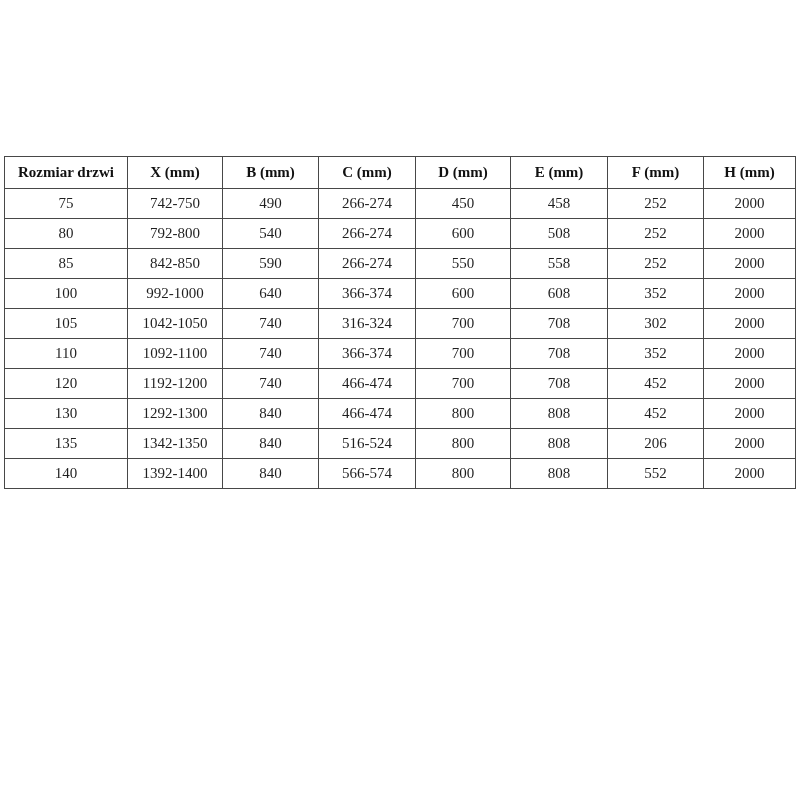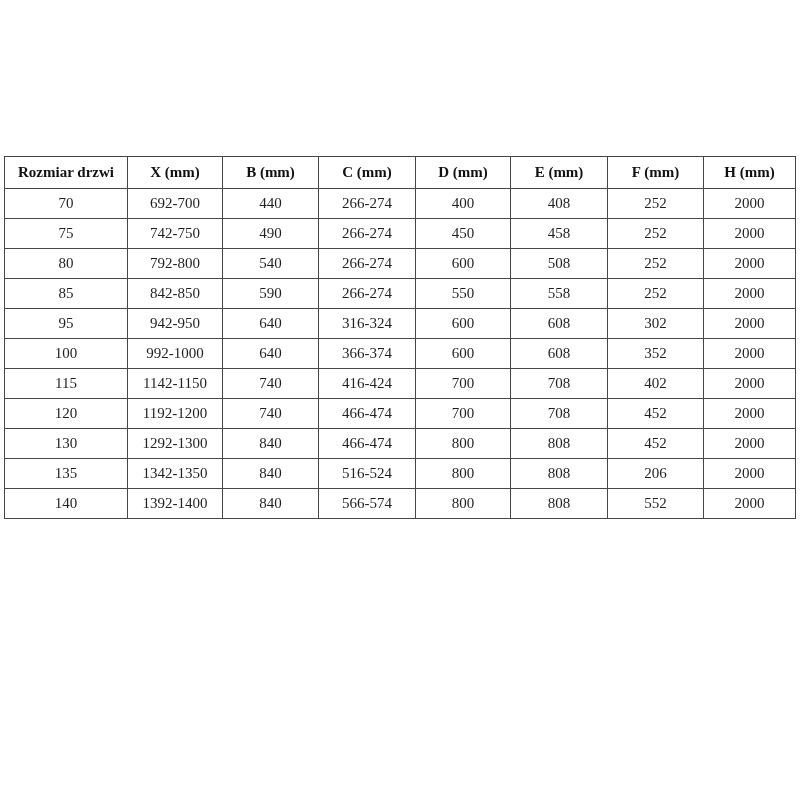--- a/index.html
+++ b/index.html
@@ -68,30 +68,20 @@
         <th>B (mm)</th>
         <th>C (mm)</th>
         <th>D (mm)</th>
         <th>E (mm)</th>
         <th>F (mm)</th>
         <th>H (mm)</th>
       </tr>
     </thead>
     <tbody>
         <tr>
-          <td>70</td>
-          <td>692-700</td>
-          <td>440</td>
-          <td>266-274</td>
-          <td>400</td>
-          <td>408</td>
-          <td>252</td>
-          <td>2000</td>
-        </tr>
-        <tr>
           <td>75</td>
           <td>742-750</td>
           <td>490</td>
           <td>266-274</td>
           <td>450</td>
           <td>458</td>
           <td>252</td>
           <td>2000</td>
         </tr>
         <tr>
@@ -108,47 +98,47 @@
           <td>85</td>
           <td>842-850</td>
           <td>590</td>
           <td>266-274</td>
           <td>550</td>
           <td>558</td>
           <td>252</td>
           <td>2000</td>
         </tr>
         <tr>
-          <td>95</td>
-          <td>942-950</td>
-          <td>640</td>
-          <td>316-324</td>
-          <td>600</td>
-          <td>608</td>
-          <td>302</td>
-          <td>2000</td>
-        </tr>
-        <tr>
           <td>100</td>
           <td>992-1000</td>
           <td>640</td>
           <td>366-374</td>
           <td>600</td>
           <td>608</td>
           <td>352</td>
           <td>2000</td>
         </tr>
         <tr>
-          <td>115</td>
-          <td>1142-1150</td>
+          <td>105</td>
+          <td>1042-1050</td>
           <td>740</td>
-          <td>416-424</td>
+          <td>316-324</td>
           <td>700</td>
           <td>708</td>
-          <td>402</td>
+          <td>302</td>
+          <td>2000</td>
+        </tr>
+        <tr>
+          <td>110</td>
+          <td>1092-1100</td>
+          <td>740</td>
+          <td>366-374</td>
+          <td>700</td>
+          <td>708</td>
+          <td>352</td>
           <td>2000</td>
         </tr>
         <tr>
           <td>120</td>
           <td>1192-1200</td>
           <td>740</td>
           <td>466-474</td>
           <td>700</td>
           <td>708</td>
           <td>452</td>

